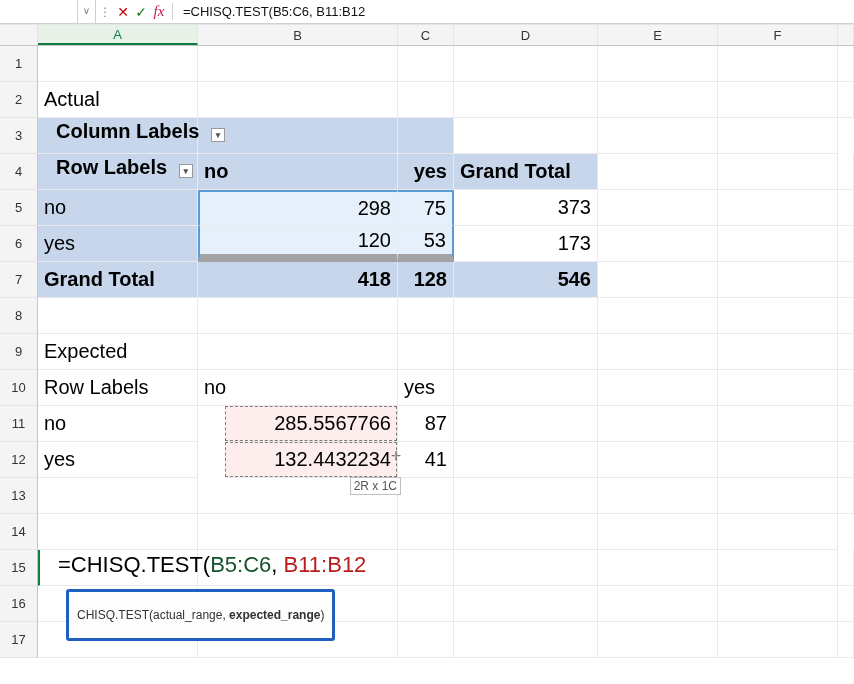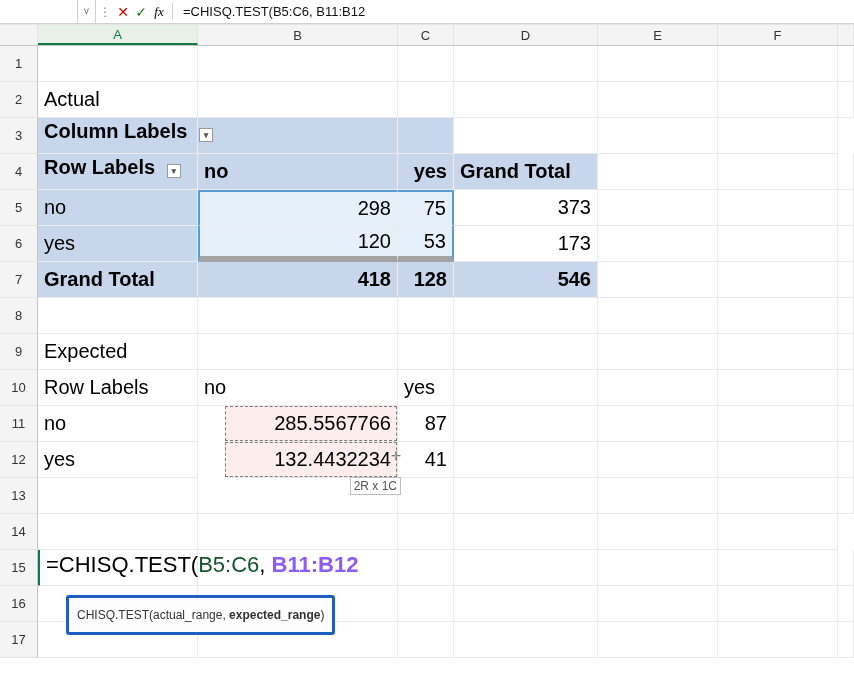--- a/index.html
+++ b/index.html
@@ -42,21 +42,21 @@
   .fb-btn {
     display:inline-flex;
     align-items:center;
     justify-content:center;
     width:18px;
     height:100%;
     font-size:13px;
   }
   .fb-cancel { color:#c00000; font-size:14px;}
   .fb-enter { color:#107c10; font-size:14px;}
-  .fb-fx { font-style: italic; font-family:"Times New Roman",serif; font-size:13px; color:#000000; }
+  .fb-fx { font-style: italic; font-family:"Times New Roman",serif; font-size:15px; color:#be185d; }
   .fb-sep2 { width:1px; height:70%; background:#d0d0d0; margin:0 4px;}
   .fb-input {
     flex:1;
     padding-left:6px;
     font-size:13px;
     color:#111;
     white-space:nowrap;
   }
 
   
@@ -114,21 +114,21 @@
   .bold { font-weight:700; }
 
   .pv-header { background:#c7d6ea; }
   .pv-total { background:#c7d6ea; font-weight:700;}
   .sel-blue {
     background:#e6f0fb;
     position:relative;
     text-align:center;
   }
   .sel-outline-t { border-top:2px solid #5b9bd5; }
-  .sel-outline-b { border-bottom:6px solid #a3a3a3; }
+  .sel-outline-b { border-bottom:8px solid #a3a3a3; }
   .sel-outline-l { border-left:2px solid #5b9bd5; }
   .sel-outline-r { border-right:2px solid #5b9bd5; }
 
   .marching {
     position:relative;
     margin-left:27px;
   }
   .marching::after {
     content:"";
     position:absolute;
@@ -164,37 +164,37 @@
   .fill-handle {
     position:absolute;
     right:-4px; bottom:14px;
     font-size:12px;
     color:#777;
   }
 
   .overflow { overflow:visible; z-index:3; }
   .overflow > .ov-wrap {
     position:absolute;
-    left:6px; top:2px;
+    left:18px; top:2px;
     white-space:nowrap;
   }
 
   .tok-blue { color:#14532d; }
-  .tok-red { color:#8b5cf6;font-weight:bold; }
+  .tok-red { color:#b91c1c; }
 
   .tooltip {
     position:absolute;
     top:100%;
     left:26px;
-    margin-top:10px;
+    margin-top:4px;
     background:#fdfdfd;
     border:3px solid #1f5fbf;
     border-radius:3px;
     font-size:12px;
-    padding:10px 8px;
+    padding:16px 8px;
     color:#333;
     z-index:10;
     white-space:nowrap;
   }
   .tooltip .tb { font-weight:700; }
 </style>
 </head>
 <body>
 
 <div class="formula-bar">

